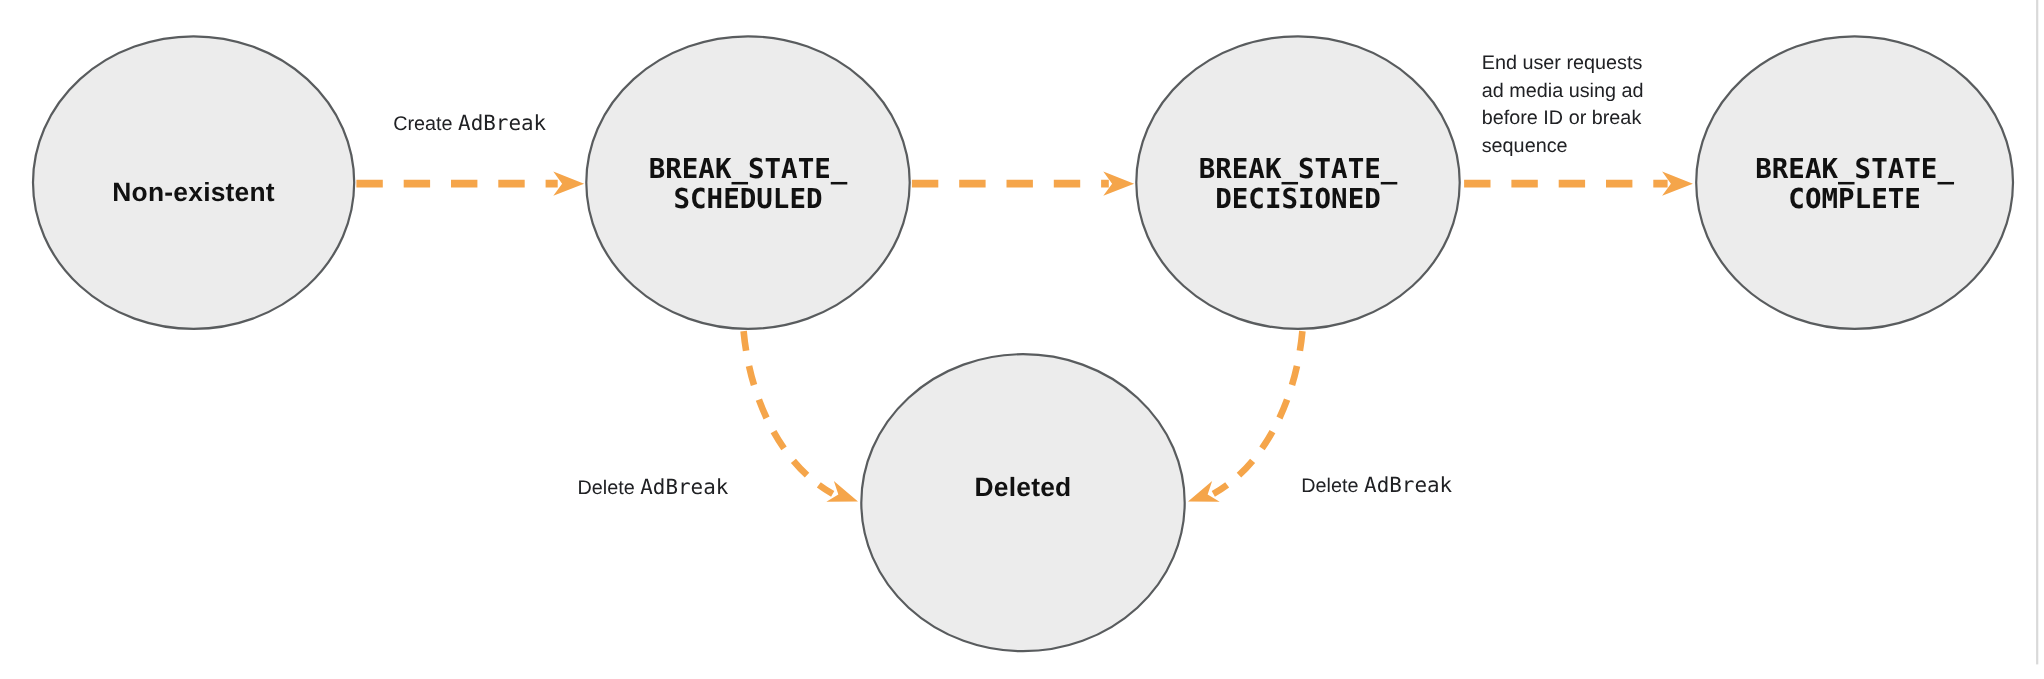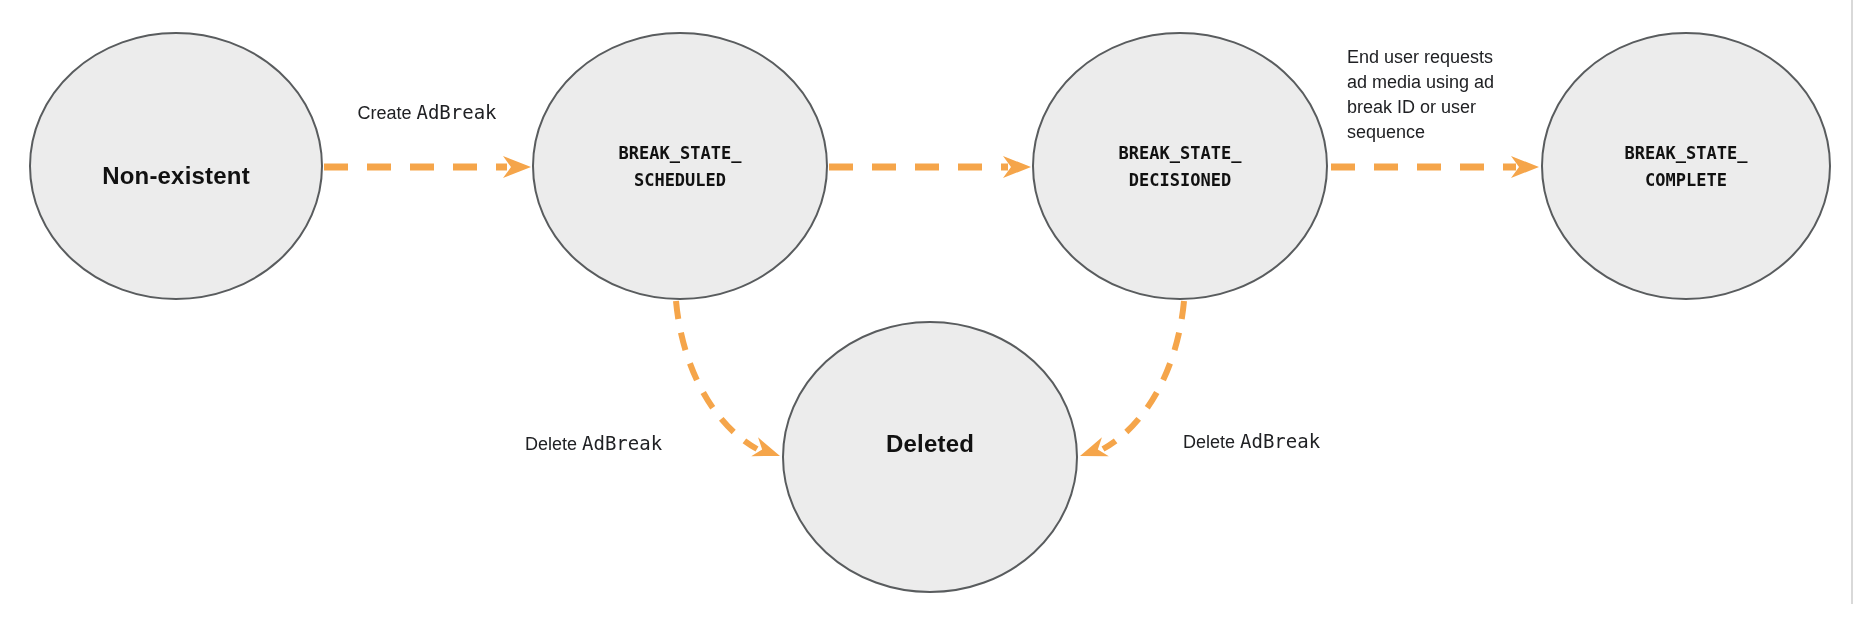--- a/index.html
+++ b/index.html
@@ -14,21 +14,21 @@
   .edges{position:absolute;left:0;top:0;}
   .state-label{
     position:absolute;
     transform:translate(-50%,-50%);
     text-align:center;
     white-space:pre-line;
     color:#111111;
     font-weight:bold;
   }
   .state-label.sans{font-size:24px;line-height:28px;letter-spacing:.2px;}
-  .state-label.mono{font-family:"DejaVu Sans Mono",monospace;font-size:17px;line-height:27px;}
+  .state-label.mono{font-family:"DejaVu Sans Mono",monospace;font-size:25px;line-height:27px;}
   .tlabel{
     position:absolute;
     font-size:18px;
     line-height:25px;
     color:#202124;
     white-space:pre-line;
   }
   .tlabel .code{font-family:"DejaVu Sans Mono",monospace;font-size:19px;}
   .tlabel .block{display:block;}
   .centered{transform:translateX(-50%);white-space:nowrap;text-align:right;}
@@ -91,21 +91,21 @@
 
   <div class="tlabel centered" style="left:427px;top:100px;">
     <span>Create </span><span class="code">AdBreak</span>
   </div>
 
   <div class="tlabel" style="left:832px;top:85px;">
   </div>
 
   <div class="tlabel" style="left:1347px;top:45px;">End user requests
 ad media using ad
-break ID or user
+before ID or break
 sequence</div>
 
   <div class="tlabel" style="left:525px;top:406px;">
     <span>Delete </span><span class="code">AdBreak</span>
   </div>
 
   <div class="tlabel" style="left:1183px;top:404px;">
     <span>Delete </span><span class="code">AdBreak</span>
   </div>
 

